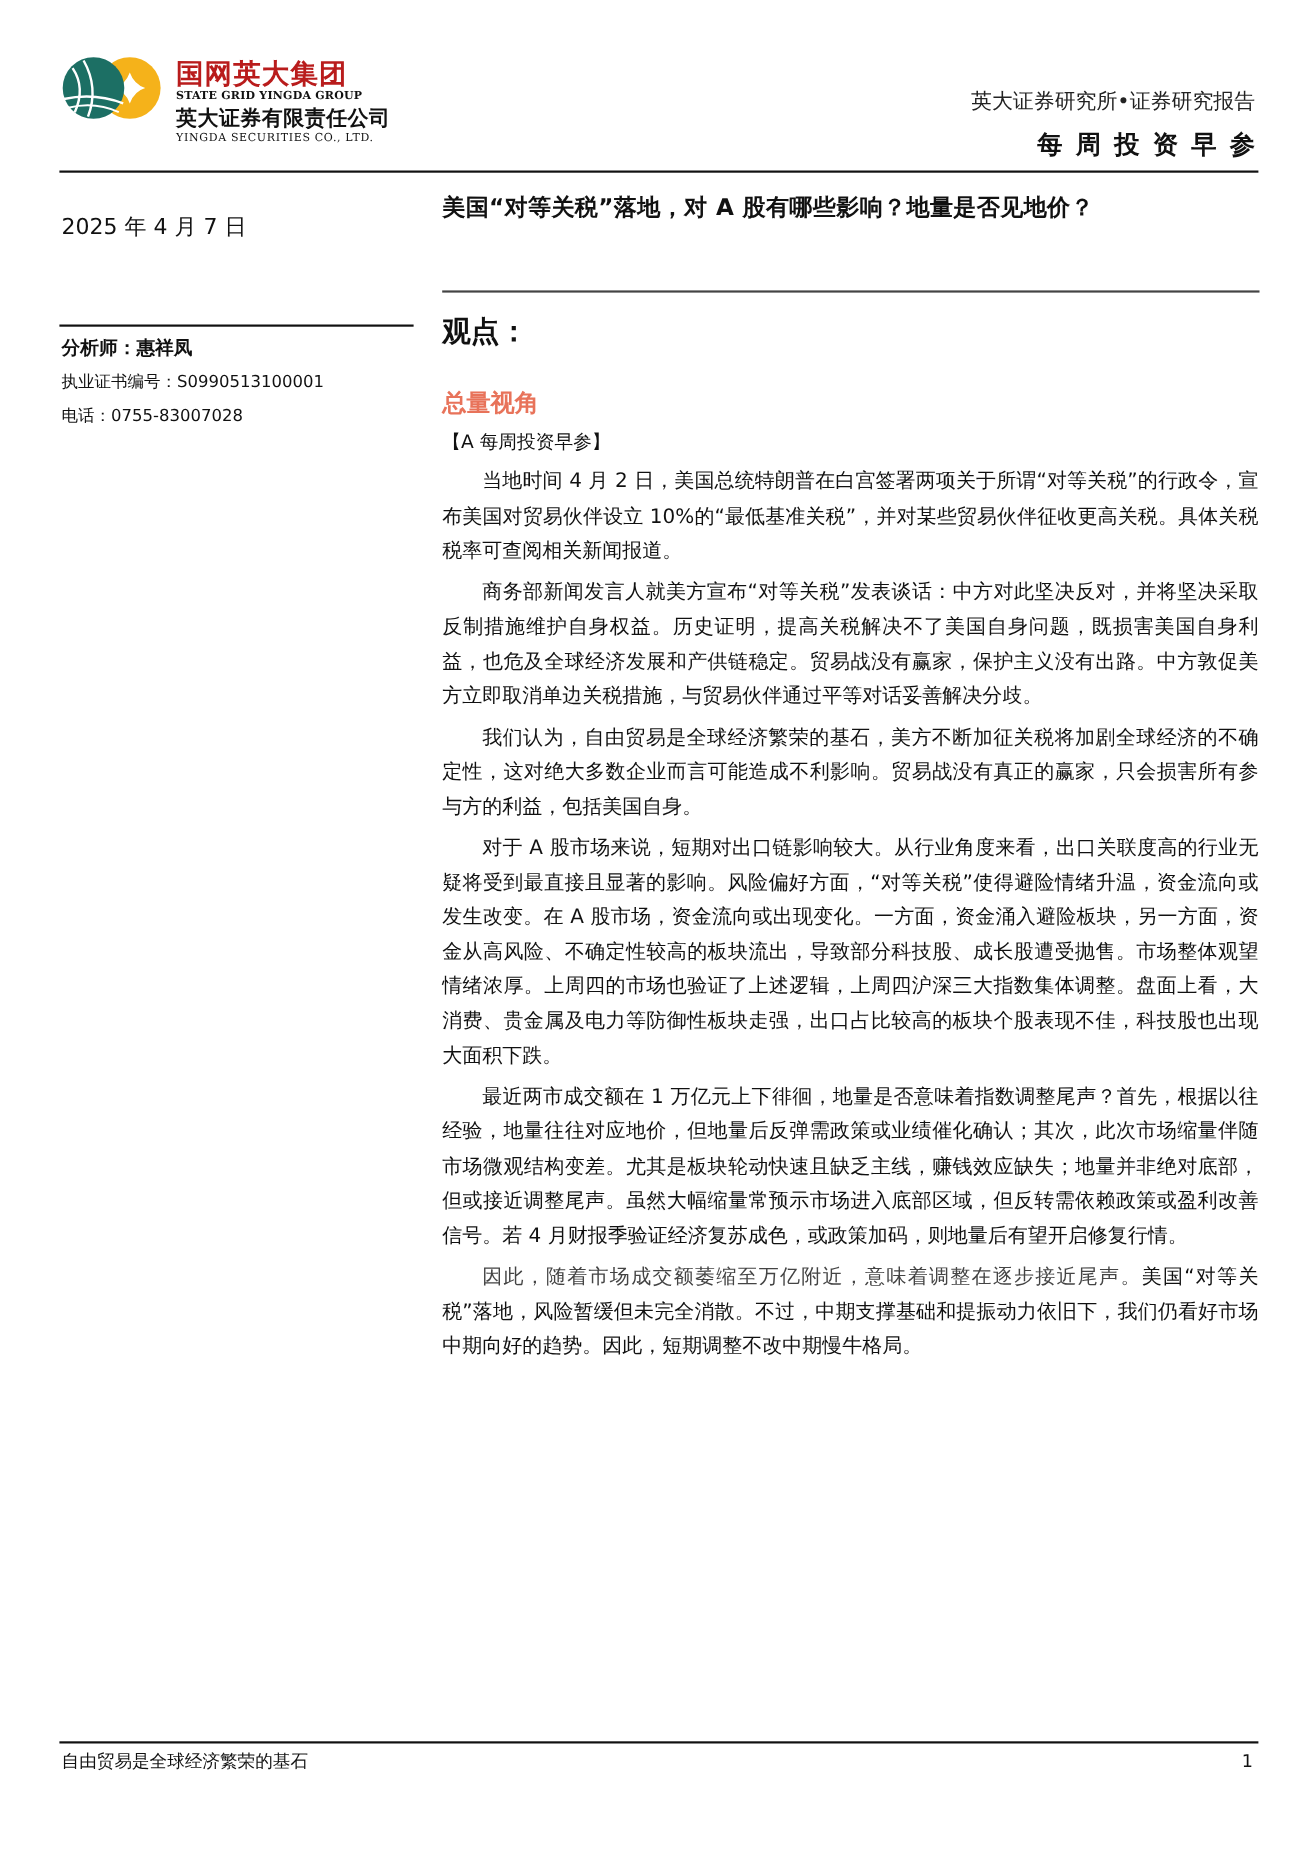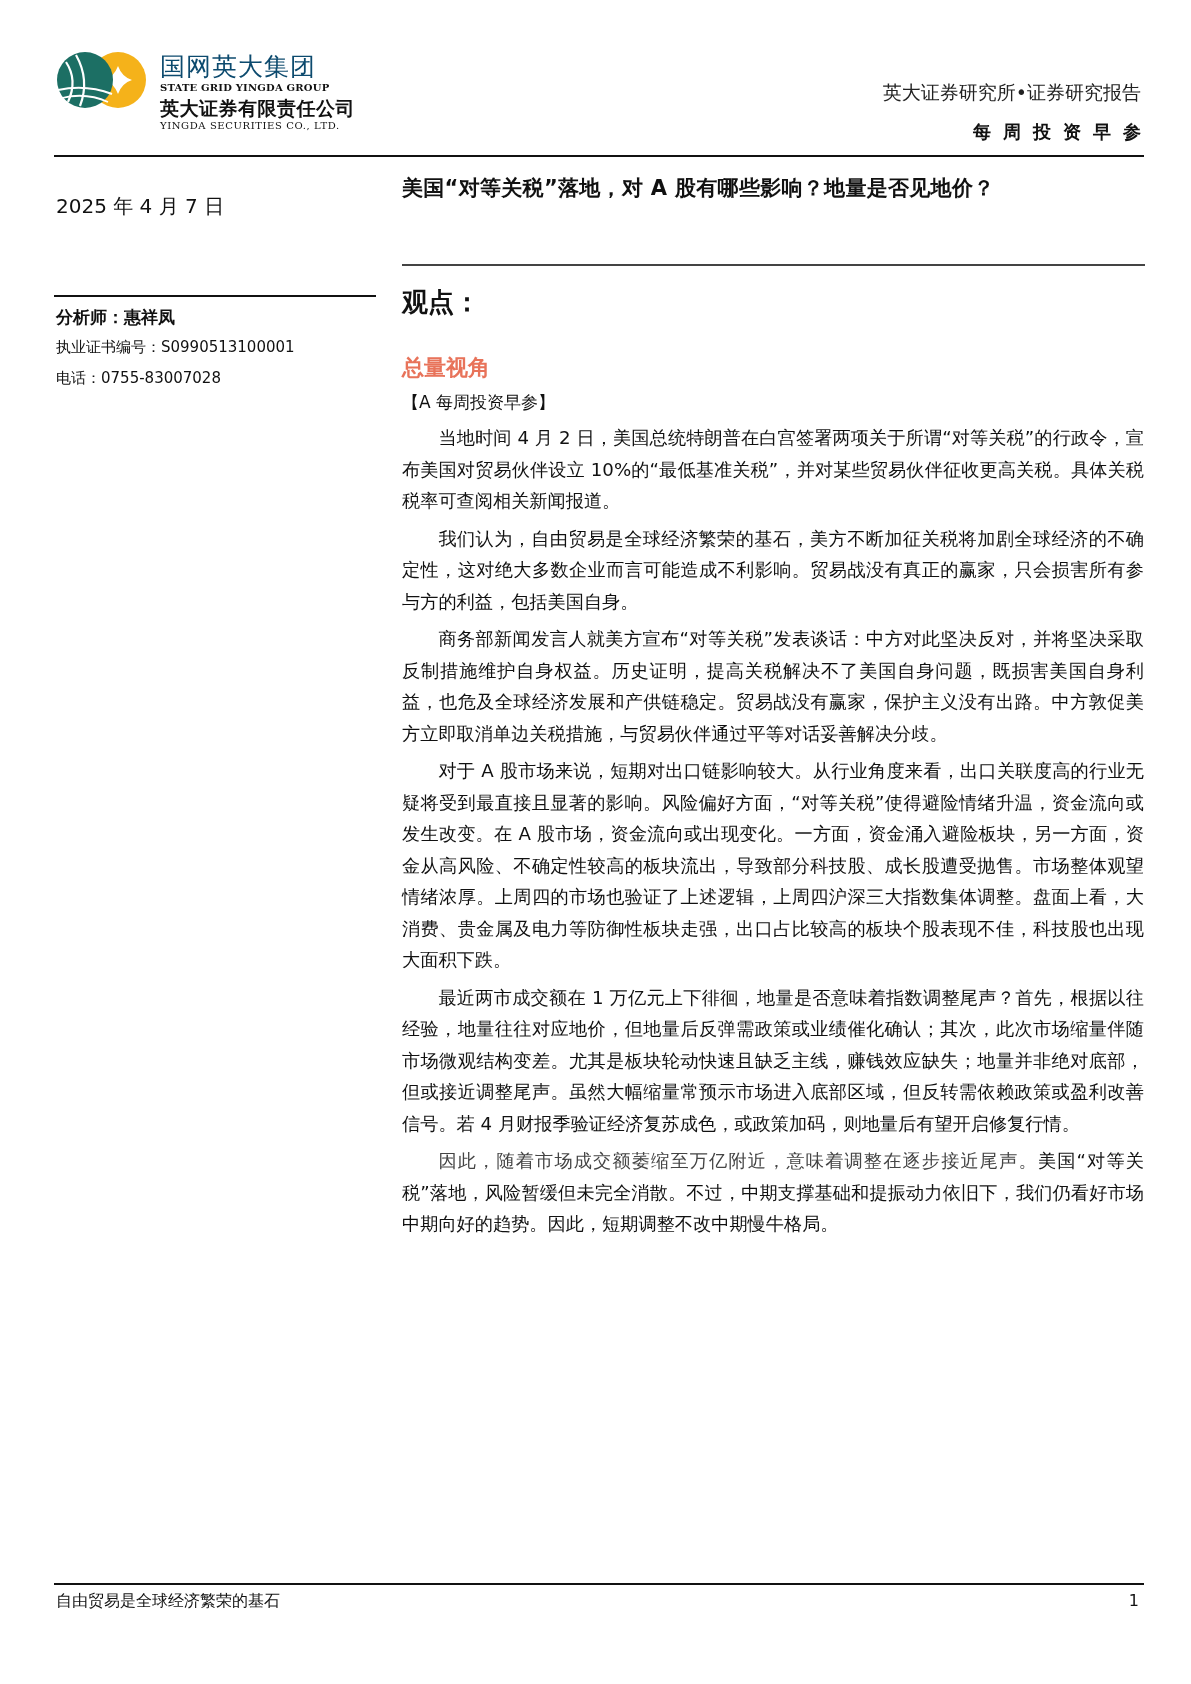--- a/index.html
+++ b/index.html
@@ -2,28 +2,28 @@
 <html><head>
 <meta charset="utf-8">
 <style>
   * { margin: 0; padding: 0; box-sizing: border-box; }
   html, body { width: 1191px; height: 1684px; background: #ffffff; }
   body { position: relative; font-family: "DejaVu Sans", "Liberation Sans", sans-serif; color: #111; overflow: hidden; }
 
   .logo { position: absolute; left: 56px; top: 48px; width: 300px; height: 92px; }
   .logo-mark { position: absolute; left: 0; top: 2px; width: 92px; height: 60px; }
   .logo-text { position: absolute; left: 104px; top: 4px; }
-  .logo-cn-group { font-size: 25px; font-weight: normal; letter-spacing: 1px; line-height: 30px; color: #0c4a6e; }
+  .logo-cn-group { font-size: 25px; font-weight: bold; letter-spacing: 1px; line-height: 30px; color: #b91c1c; }
   .logo-en-group { font-family: "DejaVu Serif", "Liberation Serif", serif; font-size: 10px; font-weight: bold; line-height: 12px; color: #111; letter-spacing: 0.2px; }
   .logo-cn-sec { font-size: 19px; font-weight: bold; line-height: 24px; letter-spacing: 0.5px; color: #111; margin-top: 2px; }
   .logo-en-sec { font-family: "DejaVu Serif", "Liberation Serif", serif; font-size: 10px; font-weight: normal; line-height: 12px; color: #111; letter-spacing: 0.6px; }
 
   .header-right { position: absolute; right: 50px; top: 80px; text-align: right; }
   .header-inst { font-size: 19px; line-height: 24px; color: #222; }
-  .header-series { font-size: 18px; font-weight: bold; letter-spacing: 12px; line-height: 28px; margin-top: 14px; margin-right: -12px; color: #111; }
+  .header-series { font-size: 23px; font-weight: bold; letter-spacing: 12px; line-height: 28px; margin-top: 14px; margin-right: -12px; color: #111; }
 
   .rule { position: absolute; background: #111; height: 2px; }
   .rule-header { left: 54px; top: 155px; width: 1090px; }
   .rule-title { left: 402px; top: 264px; width: 743px; background: #444; height: 2px; }
   .rule-side { left: 54px; top: 295px; width: 322px; height: 1.5px; }
   .rule-footer { left: 54px; top: 1583px; width: 1090px; height: 1.5px; }
 
   .date { position: absolute; left: 56px; top: 193px; font-size: 20px; color: #111; }
 
   .report-title { position: absolute; left: 402px; top: 174px; font-size: 21px; font-weight: bold; color: #111; letter-spacing: 0.3px; white-space: nowrap; }
@@ -81,22 +81,22 @@
   <div class="name-row">分析师：惠祥凤</div>
   <div class="info-row">执业证书编号：S0990513100001</div>
   <div class="info-row">电话：0755-83007028</div>
 </div>
 
 <div class="main">
   <div class="viewpoint">观点：</div>
   <div class="section-head">总量视角</div>
   <div class="sub-head">【A 每周投资早参】</div>
   <p class="para first">当地时间 4 月 2 日，美国总统特朗普在白宫签署两项关于所谓“对等关税”的行政令，宣布美国对贸易伙伴设立 10%的“最低基准关税”，并对某些贸易伙伴征收更高关税。具体关税税率可查阅相关新闻报道。</p>
+  <p class="para">商务部新闻发言人就美方宣布“对等关税”发表谈话：中方对此坚决反对，并将坚决采取反制措施维护自身权益。历史证明，提高关税解决不了美国自身问题，既损害美国自身利益，也危及全球经济发展和产供链稳定。贸易战没有赢家，保护主义没有出路。中方敦促美方立即取消单边关税措施，与贸易伙伴通过平等对话妥善解决分歧。</p>
   <p class="para">我们认为，自由贸易是全球经济繁荣的基石，美方不断加征关税将加剧全球经济的不确定性，这对绝大多数企业而言可能造成不利影响。贸易战没有真正的赢家，只会损害所有参与方的利益，包括美国自身。</p>
-  <p class="para">商务部新闻发言人就美方宣布“对等关税”发表谈话：中方对此坚决反对，并将坚决采取反制措施维护自身权益。历史证明，提高关税解决不了美国自身问题，既损害美国自身利益，也危及全球经济发展和产供链稳定。贸易战没有赢家，保护主义没有出路。中方敦促美方立即取消单边关税措施，与贸易伙伴通过平等对话妥善解决分歧。</p>
   <p class="para">对于 A 股市场来说，短期对出口链影响较大。从行业角度来看，出口关联度高的行业无疑将受到最直接且显著的影响。风险偏好方面，“对等关税”使得避险情绪升温，资金流向或发生改变。在 A 股市场，资金流向或出现变化。一方面，资金涌入避险板块，另一方面，资金从高风险、不确定性较高的板块流出，导致部分科技股、成长股遭受抛售。市场整体观望情绪浓厚。上周四的市场也验证了上述逻辑，上周四沪深三大指数集体调整。盘面上看，大消费、贵金属及电力等防御性板块走强，出口占比较高的板块个股表现不佳，科技股也出现大面积下跌。</p>
   <p class="para">最近两市成交额在 1 万亿元上下徘徊，地量是否意味着指数调整尾声？首先，根据以往经验，地量往往对应地价，但地量后反弹需政策或业绩催化确认；其次，此次市场缩量伴随市场微观结构变差。尤其是板块轮动快速且缺乏主线，赚钱效应缺失；地量并非绝对底部，但或接近调整尾声。虽然大幅缩量常预示市场进入底部区域，但反转需依赖政策或盈利改善信号。若 4 月财报季验证经济复苏成色，或政策加码，则地量后有望开启修复行情。</p>
   <p class="para"><span class="muted">因此，随着市场成交额萎缩至万亿附近，意味着调整在逐步接近尾声。</span><span>美国“对等关税”落地，风险暂缓但未完全消散。不过，中期支撑基础和提振动力依旧下，我们仍看好市场中期向好的趋势。因此，短期调整不改中期慢牛格局。</span></p>
 </div>
 
 <div class="rule rule-footer"></div>
 <div class="footer-left">自由贸易是全球经济繁荣的基石</div>
 <div class="footer-right">1</div>
 
 </body></html>

